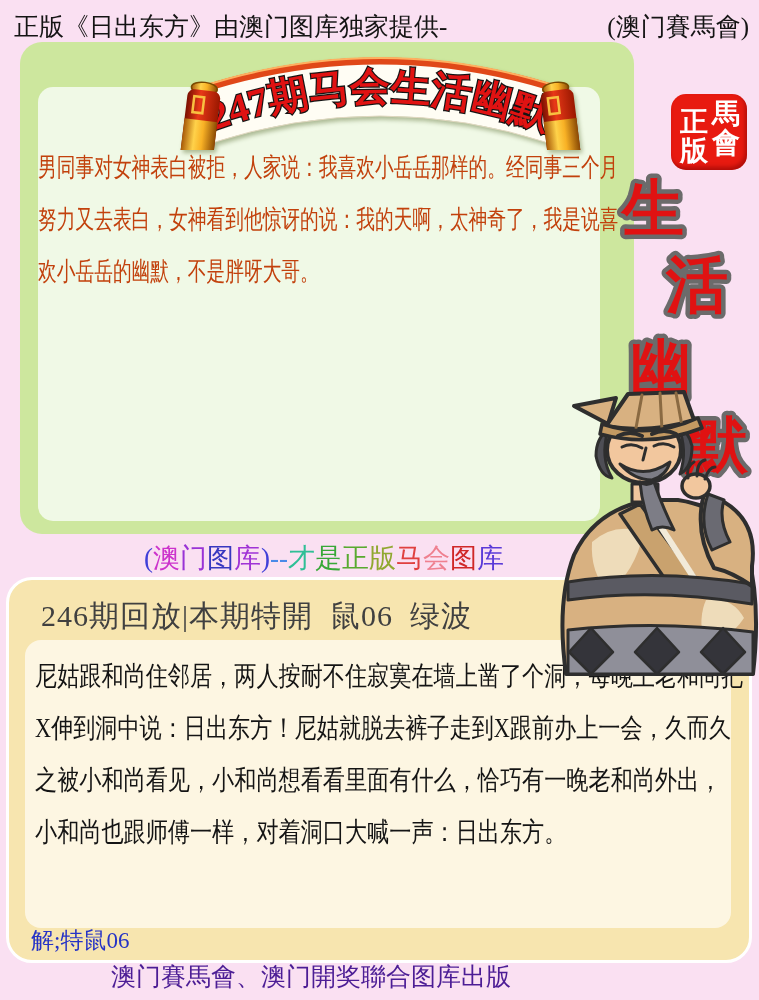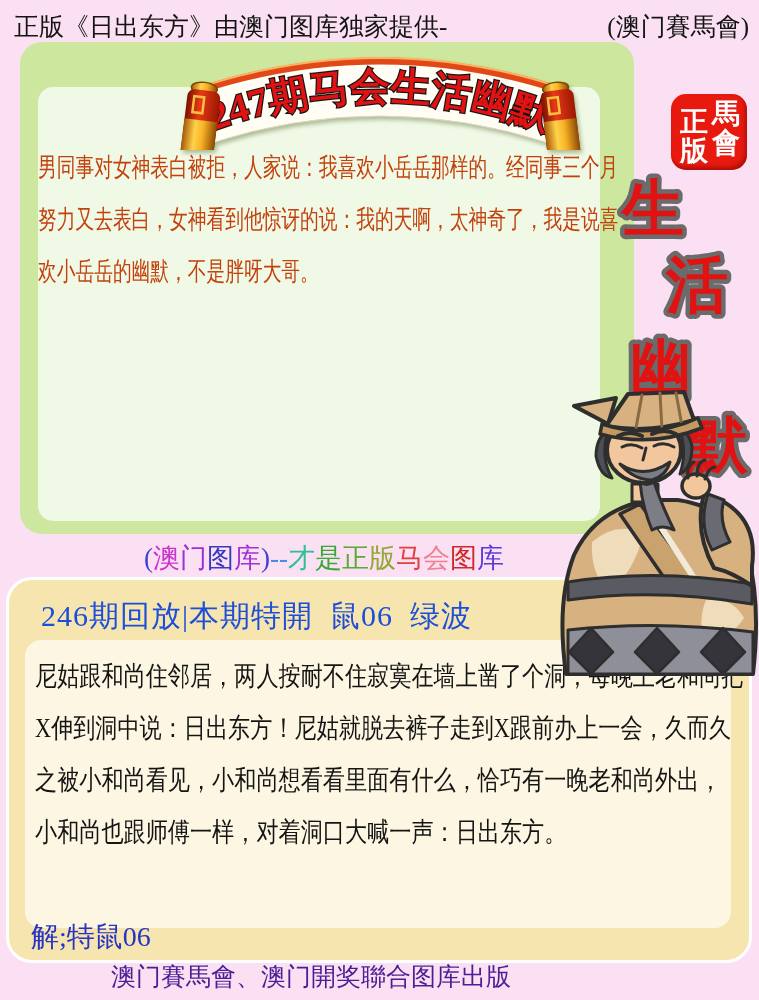--- a/index.html
+++ b/index.html
@@ -44,31 +44,31 @@
   
   .caption{
     position:absolute;left:0;top:540px;width:648px;text-align:center;
     font-size:27px;letter-spacing:0;z-index:2;
   }
   
   .replay-box{
     position:absolute;left:6px;top:577px;width:746px;height:386px;
     background:#f7e5af;border:3px solid #ffffff;border-radius:26px;box-sizing:border-box;z-index:1;
   }
-  .replay-title{position:absolute;left:32px;top:16px;font-size:30px;color:#1d4ed8;letter-spacing:1px;white-space:pre;}
+  .replay-title{position:absolute;left:32px;top:16px;font-size:30px;color:#404040;letter-spacing:1px;white-space:pre;}
   .replay-inner{
     position:absolute;left:16px;top:60px;width:706px;height:288px;
     background:#fdf6e2;border-radius:16px;
   }
   .replay-body{position:absolute;left:10px;top:10px;width:690px;color:#141414;}
   .replay-body .line{
     display:block;height:52px;line-height:52px;font-size:27px;white-space:nowrap;
     transform:scaleX(0.82);transform-origin:left top;
   }
-  .replay-solution{position:absolute;left:22px;bottom:4px;font-size:28px;color:#2633c6;}
+  .replay-solution{position:absolute;left:22px;bottom:4px;font-size:23px;color:#2633c6;}
   
   .footer{position:absolute;top:960px;left:0;width:622px;text-align:center;font-size:25px;color:#4c1d95;z-index:2;}
 </style>
 </head>
 <body>
 
 <div class="page">
 
   <div class="topbar">
     <span class="hleft">正版《日出东方》由澳门图库独家提供-</span>

